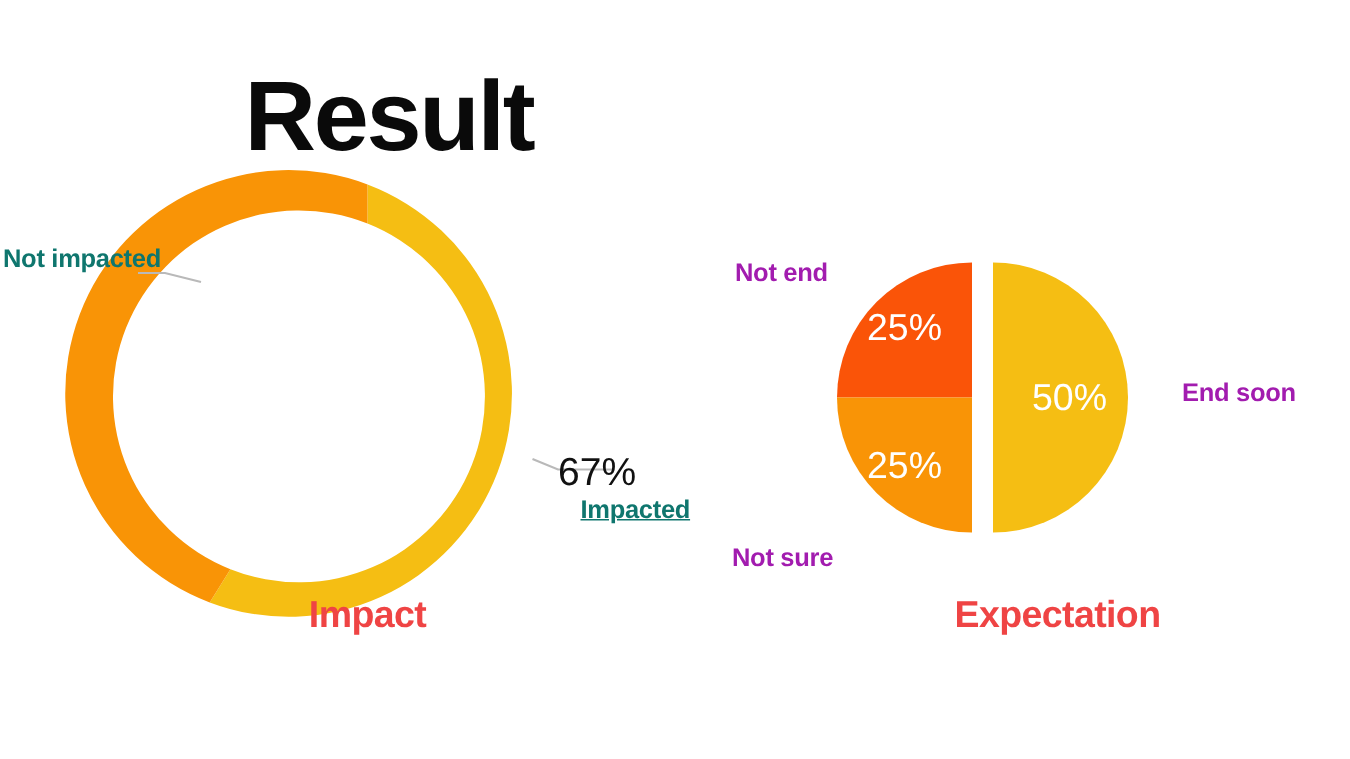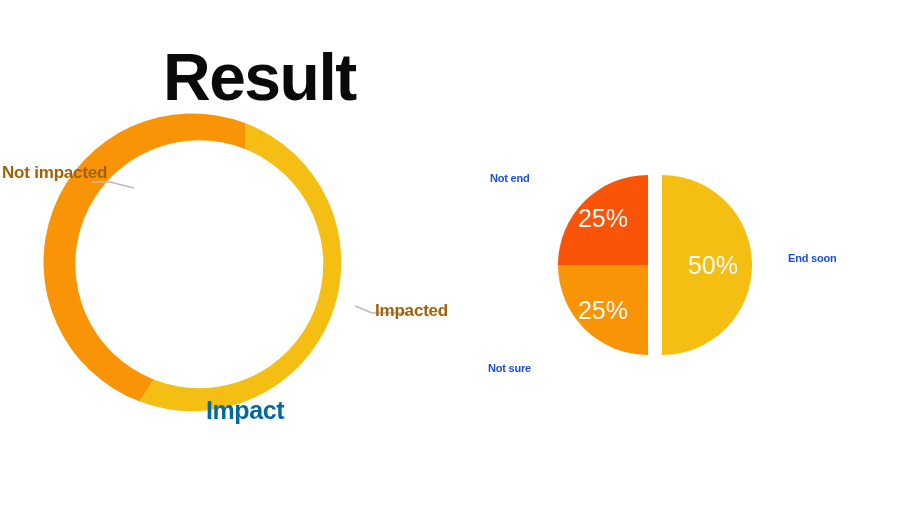--- a/index.html
+++ b/index.html
@@ -48,21 +48,21 @@
     overflow: visible;
   }
 
   
   .chart-caption {
     position: absolute;
     text-align: center;
     font-size: 25px;
     font-weight: 700;
     letter-spacing: -0.4px;
-    color: #0369a1;
+    color: #ef4444;
     white-space: nowrap;
   }
   #impact-caption      { left: 145px; top: 296px; width: 200px; }
   #expectation-caption { left: 100px; top: 296px; width: 300px; }
 
   
   .callout {
     position: absolute;
     white-space: nowrap;
   }
@@ -71,49 +71,49 @@
     font-weight: 400;
     letter-spacing: 0px;
     color: #111111;
     display: block;
     line-height: 1.1;
   }
   .callout .name {
     font-size: 17px;
     font-weight: 700;
     letter-spacing: -0.2px;
-    color: #a16207;
+    color: #0f766e;
     display: block;
     line-height: 1.25;
     text-align: center;
   }
 
   
   #callout-not-impacted {
     left: 2px;
     top: 62px;
     text-align: left;
   }
   #callout-not-impacted .pct { margin-left: 38px; }
 
   
   #callout-impacted {
     left: 372px;
     top: 200px;
     text-align: left;
   }
-  #callout-impacted .name { margin-left: 3px; }
+  #callout-impacted .name { margin-left: 15px; text-decoration: underline; }
 
   
   .side-label {
     position: absolute;
-    font-size: 11px;
+    font-size: 17px;
     font-weight: 700;
     letter-spacing: -0.2px;
-    color: #1d4ed8;
+    color: #a21caf;
     white-space: nowrap;
     text-align: center;
   }
   #label-not-end  { left: 35px;  top: 72px;  }
   #label-not-sure { left: 33px;  top: 242px; margin-top: 20px; }
   #label-end-soon { left: 333px; top: 152px; }
 
   
   .slice-value {
     fill: #ffffff;
@@ -148,20 +148,21 @@
       <path class="leader-line" d="M 134 88 L 110 82 L 92 82"></path>
 
       <path class="leader-line" d="M 355 206 L 372 213 L 408 213"></path>
     </svg>
 
     <div class="callout" id="callout-not-impacted">
       <span class="name">Not impacted</span>
     </div>
 
     <div class="callout" id="callout-impacted">
+      <span class="pct">67%</span>
       <span class="name">Impacted</span>
     </div>
 
     <div class="chart-caption" id="impact-caption">Impact</div>
   </div>
 
   <div class="chart-block" id="expectation-chart-block">
 
     <svg class="chart-svg" width="445" height="300" viewBox="0 0 445 300">
 
@@ -175,15 +176,16 @@
       <text class="slice-value" x="148" y="212">25%</text>
       <text class="slice-value" x="258" y="167">50%</text>
     </svg>
 
     <div class="side-label" id="label-not-end">Not end</div>
 
     <div class="side-label" id="label-not-sure">Not sure</div>
 
     <div class="side-label" id="label-end-soon">End soon</div>
 
+    <div class="chart-caption" id="expectation-caption">Expectation</div>
   </div>
 
 </div>
 
 </body></html>

